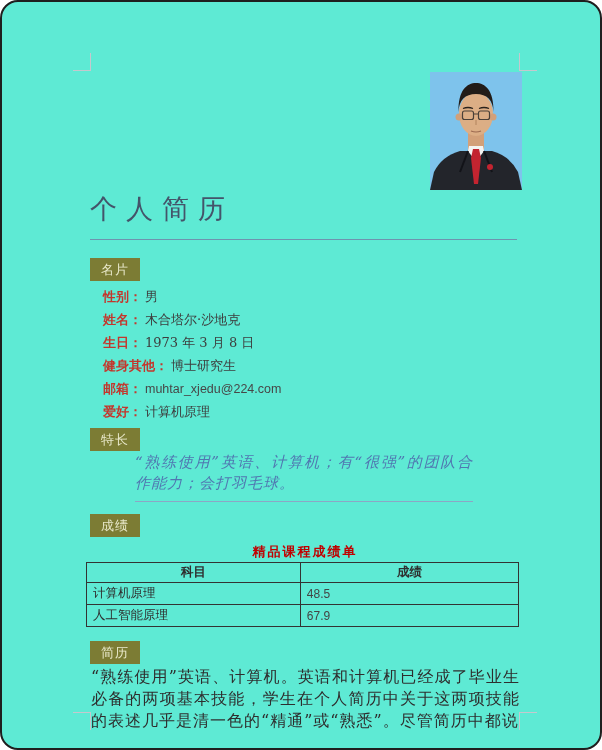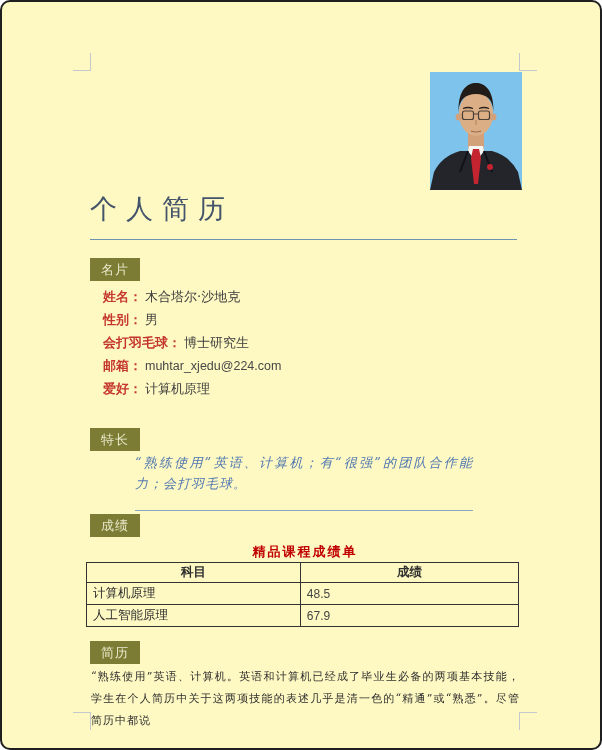--- a/index.html
+++ b/index.html
@@ -1,20 +1,20 @@
 <!DOCTYPE html>
 <html><head>
 <meta charset="utf-8">
 <style>
   * { margin:0; padding:0; box-sizing:border-box; }
   html,body { width:602px; height:750px; background:#fff; }
   body { font-family:"DejaVu Serif", serif; }
   .frame {
     position:absolute; left:0; top:0; width:602px; height:750px;
-    border:2px solid #1f1f1f; border-radius:10px; background:#fef9c3; overflow:hidden;
+    border:2px solid #1f1f1f; border-radius:18px; background:#5eead4; overflow:hidden;
   }
   .cm { position:absolute; background:#c5c8cd; }
   .photo { position:absolute; left:428px; top:70px; width:92px; height:118px; }
   .doc-title {
     position:absolute; left:88px; top:189px; width:427px;
     font-size:27px; letter-spacing:9px; color:#44546A;
     padding-bottom:12px; border-bottom:1px solid #6E93AF; font-weight:normal;
   }
   .sec-hdr {
     position:absolute; left:88px; display:inline-block;
@@ -25,40 +25,40 @@
   .hdr-spec { top:426px; }
   .hdr-grades { top:512px; }
   .hdr-resume { top:639px; }
   .fields { position:absolute; left:101px; top:283px; }
   .field { height:23px; line-height:23px; font-size:13px; white-space:nowrap; }
   .field .lbl { color:#C4362C; font-weight:bold; margin-right:3px; }
   .field .val { color:#3d3d3d; }
   .field .val-latin { font-family:"Liberation Sans", sans-serif; font-size:12.5px; color:#474747; }
   .spec-para {
     position:absolute; left:133px; top:450px; width:338px;
-    font-size:13px; font-style:italic; color:#5077B1; line-height:21px;
-    letter-spacing:1px; padding-bottom:16px; border-bottom:1px solid #8CA6C4;
+    font-size:15px; font-style:italic; color:#5077B1; line-height:21px;
+    letter-spacing:1px; padding-bottom:7px; border-bottom:1px solid #8CA6C4;
     text-align:justify;
   }
   .grades-title {
     position:absolute; left:88px; top:541px; width:430px; text-align:center;
     color:#C00000; font-weight:bold; font-size:13px; letter-spacing:2px;
   }
   .grades-table {
     position:absolute; left:84px; top:560px; width:433px;
     border-collapse:collapse; font-size:12.5px; color:#2f2f2f;
   }
   .grades-table th, .grades-table td { border:1px solid #333; }
   .grades-table th { font-weight:bold; text-align:center; padding:1px 4px; height:17px; }
   .grades-table td { text-align:left; padding:2px 6px; height:21px; }
   .grades-table .col-subject { width:49.5%; }
   .grades-table td.score { font-family:"Liberation Sans", sans-serif; font-size:12px; color:#444; }
   .resume-para {
     position:absolute; left:89px; top:664px; width:429px;
-    font-size:11px; color:#2e2e2e; line-height:22px; letter-spacing:1px;
+    font-size:16px; color:#2e2e2e; line-height:22px; letter-spacing:1px;
     text-align:justify;
   }
 </style>
 </head>
 <body>
 
 <div class="frame">
 
   <div class="cm" style="left:71px;  top:68px;  width:18px; height:1px;"></div>
   <div class="cm" style="left:88px;  top:51px;  width:1px;  height:18px;"></div>
@@ -91,27 +91,30 @@
       <path d="M54,79 L62,100" stroke="#121318" stroke-width="2"></path>
       <circle cx="60" cy="95" r="3" fill="#C32430"></circle>
     </svg>
   </div>
 
   <h1 class="doc-title">个人简历</h1>
 
   <div class="sec-hdr hdr-card">名片</div>
   <div class="fields">
     <div class="field">
+      <span class="lbl">性别：</span><span class="val">男</span>
+    </div>
+    <div class="field">
       <span class="lbl">姓名：</span><span class="val">木合塔尔·沙地克</span>
     </div>
     <div class="field">
-      <span class="lbl">性别：</span><span class="val">男</span>
+      <span class="lbl">生日：</span><span class="val">1973 年 3 月 8 日</span>
     </div>
     <div class="field">
-      <span class="lbl">会打羽毛球：</span><span class="val">博士研究生</span>
+      <span class="lbl">健身其他：</span><span class="val">博士研究生</span>
     </div>
     <div class="field">
       <span class="lbl">邮箱：</span><span class="val val-latin">muhtar_xjedu@224.com</span>
     </div>
     <div class="field">
       <span class="lbl">爱好：</span><span class="val">计算机原理</span>
     </div>
   </div>
 
   <div class="sec-hdr hdr-spec">特长</div>

